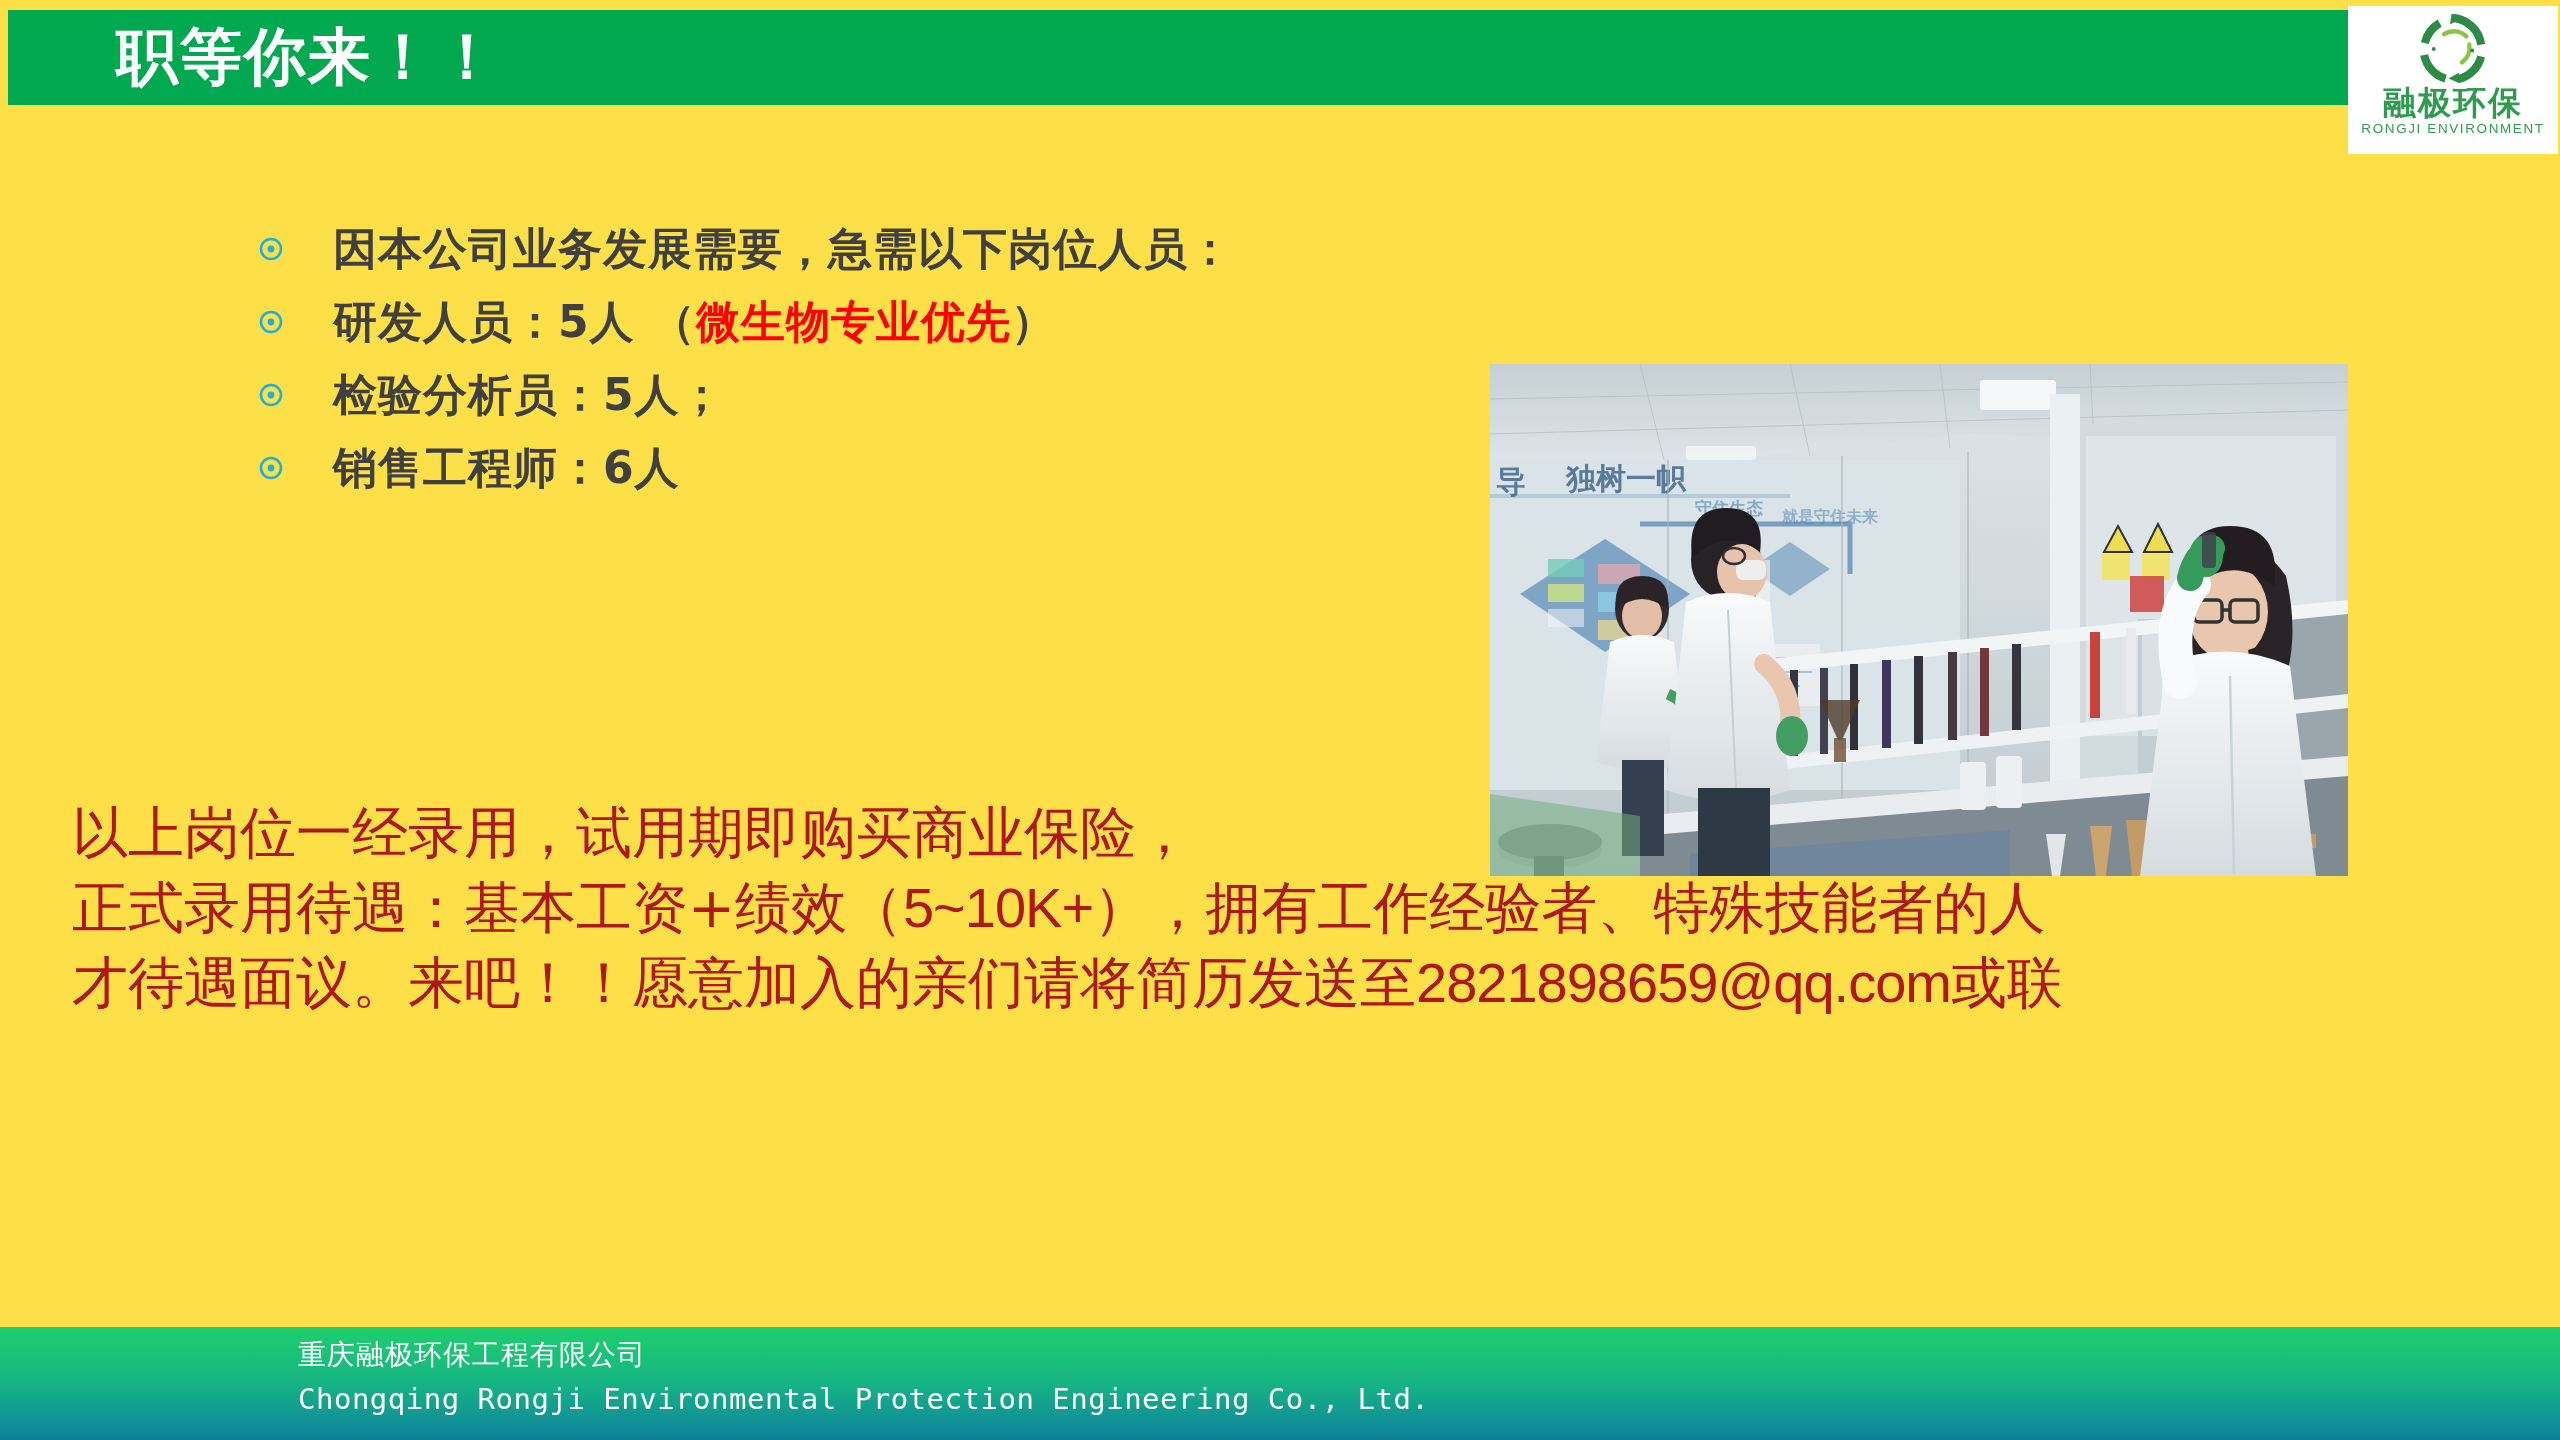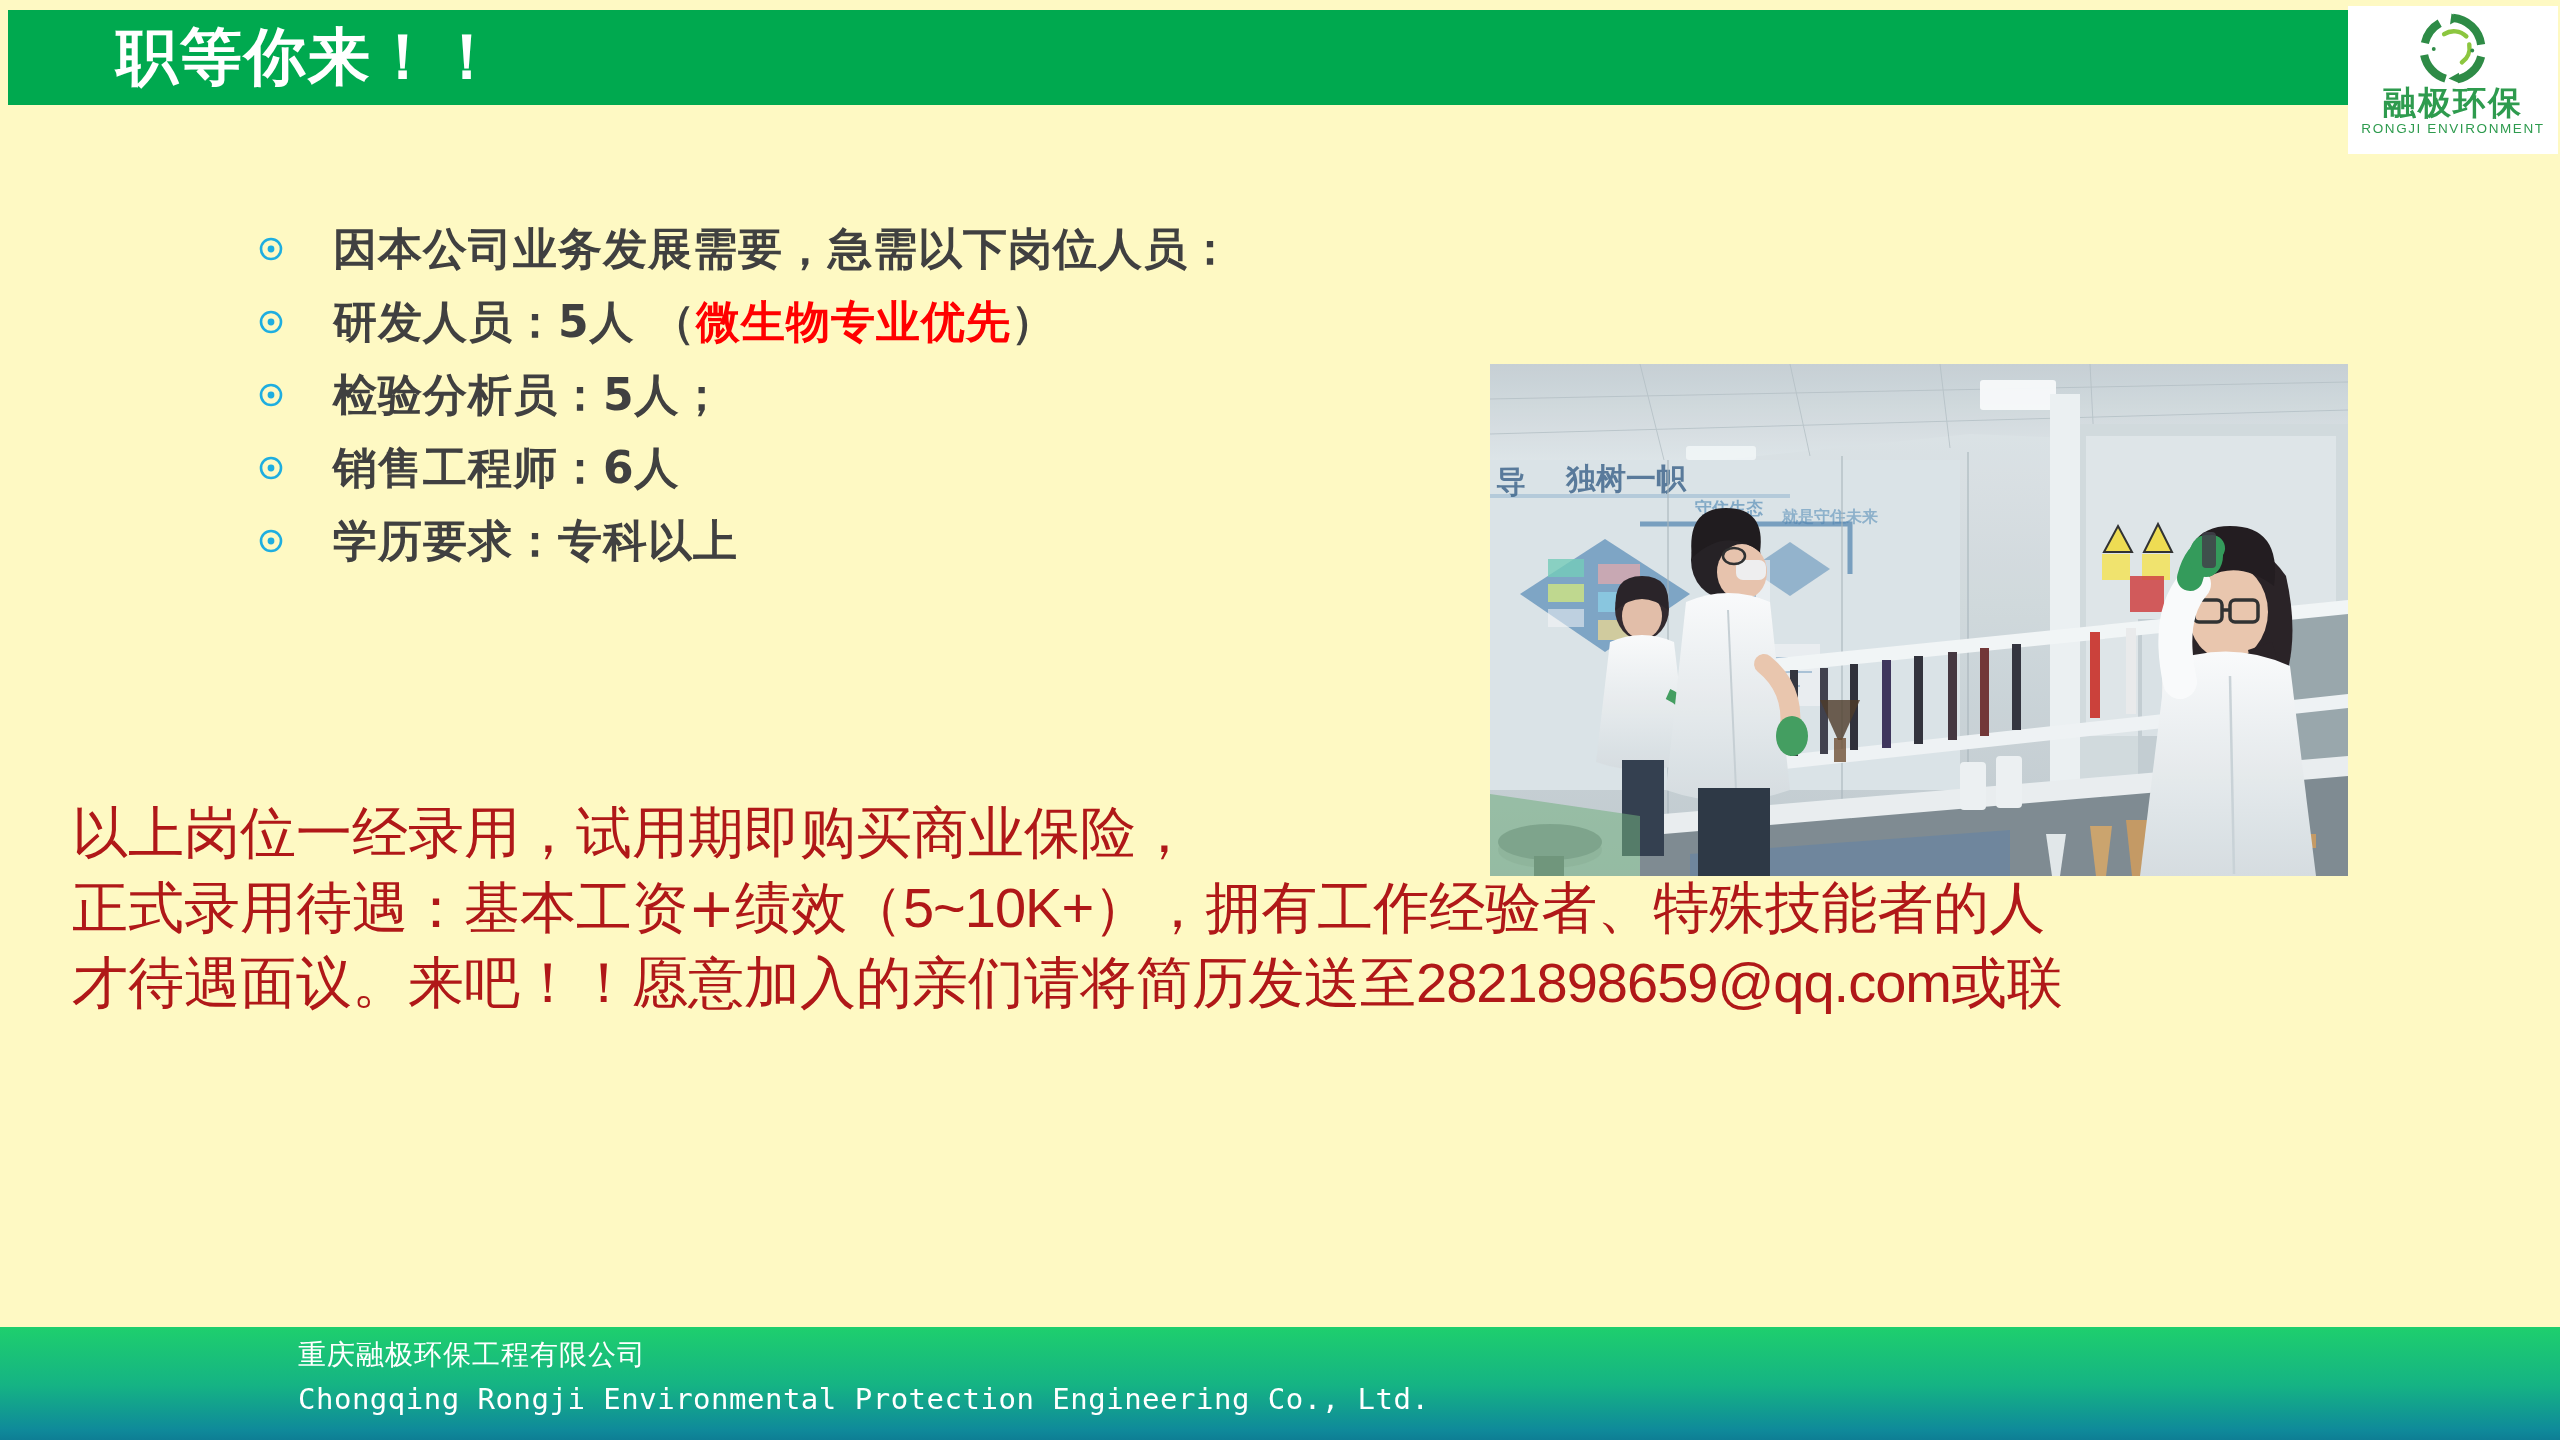--- a/index.html
+++ b/index.html
@@ -13,21 +13,21 @@
     overflow: hidden;
     font-family: "Liberation Sans", "DejaVu Sans", sans-serif;
     position: relative;
   }
 
   #slide {
     position: absolute;
     left: 0; top: 0;
     width: 2560px;
     height: 1440px;
-    background: #fef9c3;
+    background: #fde047;
   }
 
   
   .title-banner {
     position: absolute;
     left: 8px;
     top: 10px;
     width: 2416px;
     height: 95px;
     background: #00a94f;
@@ -251,29 +251,20 @@
     <div class="bullet-row">
       <span class="bullet-marker">
         <svg width="26" height="26" viewBox="0 0 26 26" xmlns="http://www.w3.org/2000/svg">
           <circle cx="13" cy="13" r="10" fill="none" stroke="#1eaee0" stroke-width="2.6"></circle>
           <circle cx="13" cy="13" r="3.4" fill="#1eaee0"></circle>
         </svg>
       </span>
       <span class="bullet-text">销售工程师：6人</span>
     </div>
 
-    <div class="bullet-row">
-      <span class="bullet-marker">
-        <svg width="26" height="26" viewBox="0 0 26 26" xmlns="http://www.w3.org/2000/svg">
-          <circle cx="13" cy="13" r="10" fill="none" stroke="#1eaee0" stroke-width="2.6"></circle>
-          <circle cx="13" cy="13" r="3.4" fill="#1eaee0"></circle>
-        </svg>
-      </span>
-      <span class="bullet-text">学历要求：专科以上</span>
-    </div>
 
   </div>
 
   <div class="photo">
     <svg viewBox="0 0 858 512" preserveAspectRatio="none" xmlns="http://www.w3.org/2000/svg">
       <defs>
         <linearGradient id="wallg" x1="0" y1="0" x2="0" y2="1">
           <stop offset="0" stop-color="#e4eaec"></stop>
           <stop offset="1" stop-color="#c2ccd0"></stop>
         </linearGradient>

